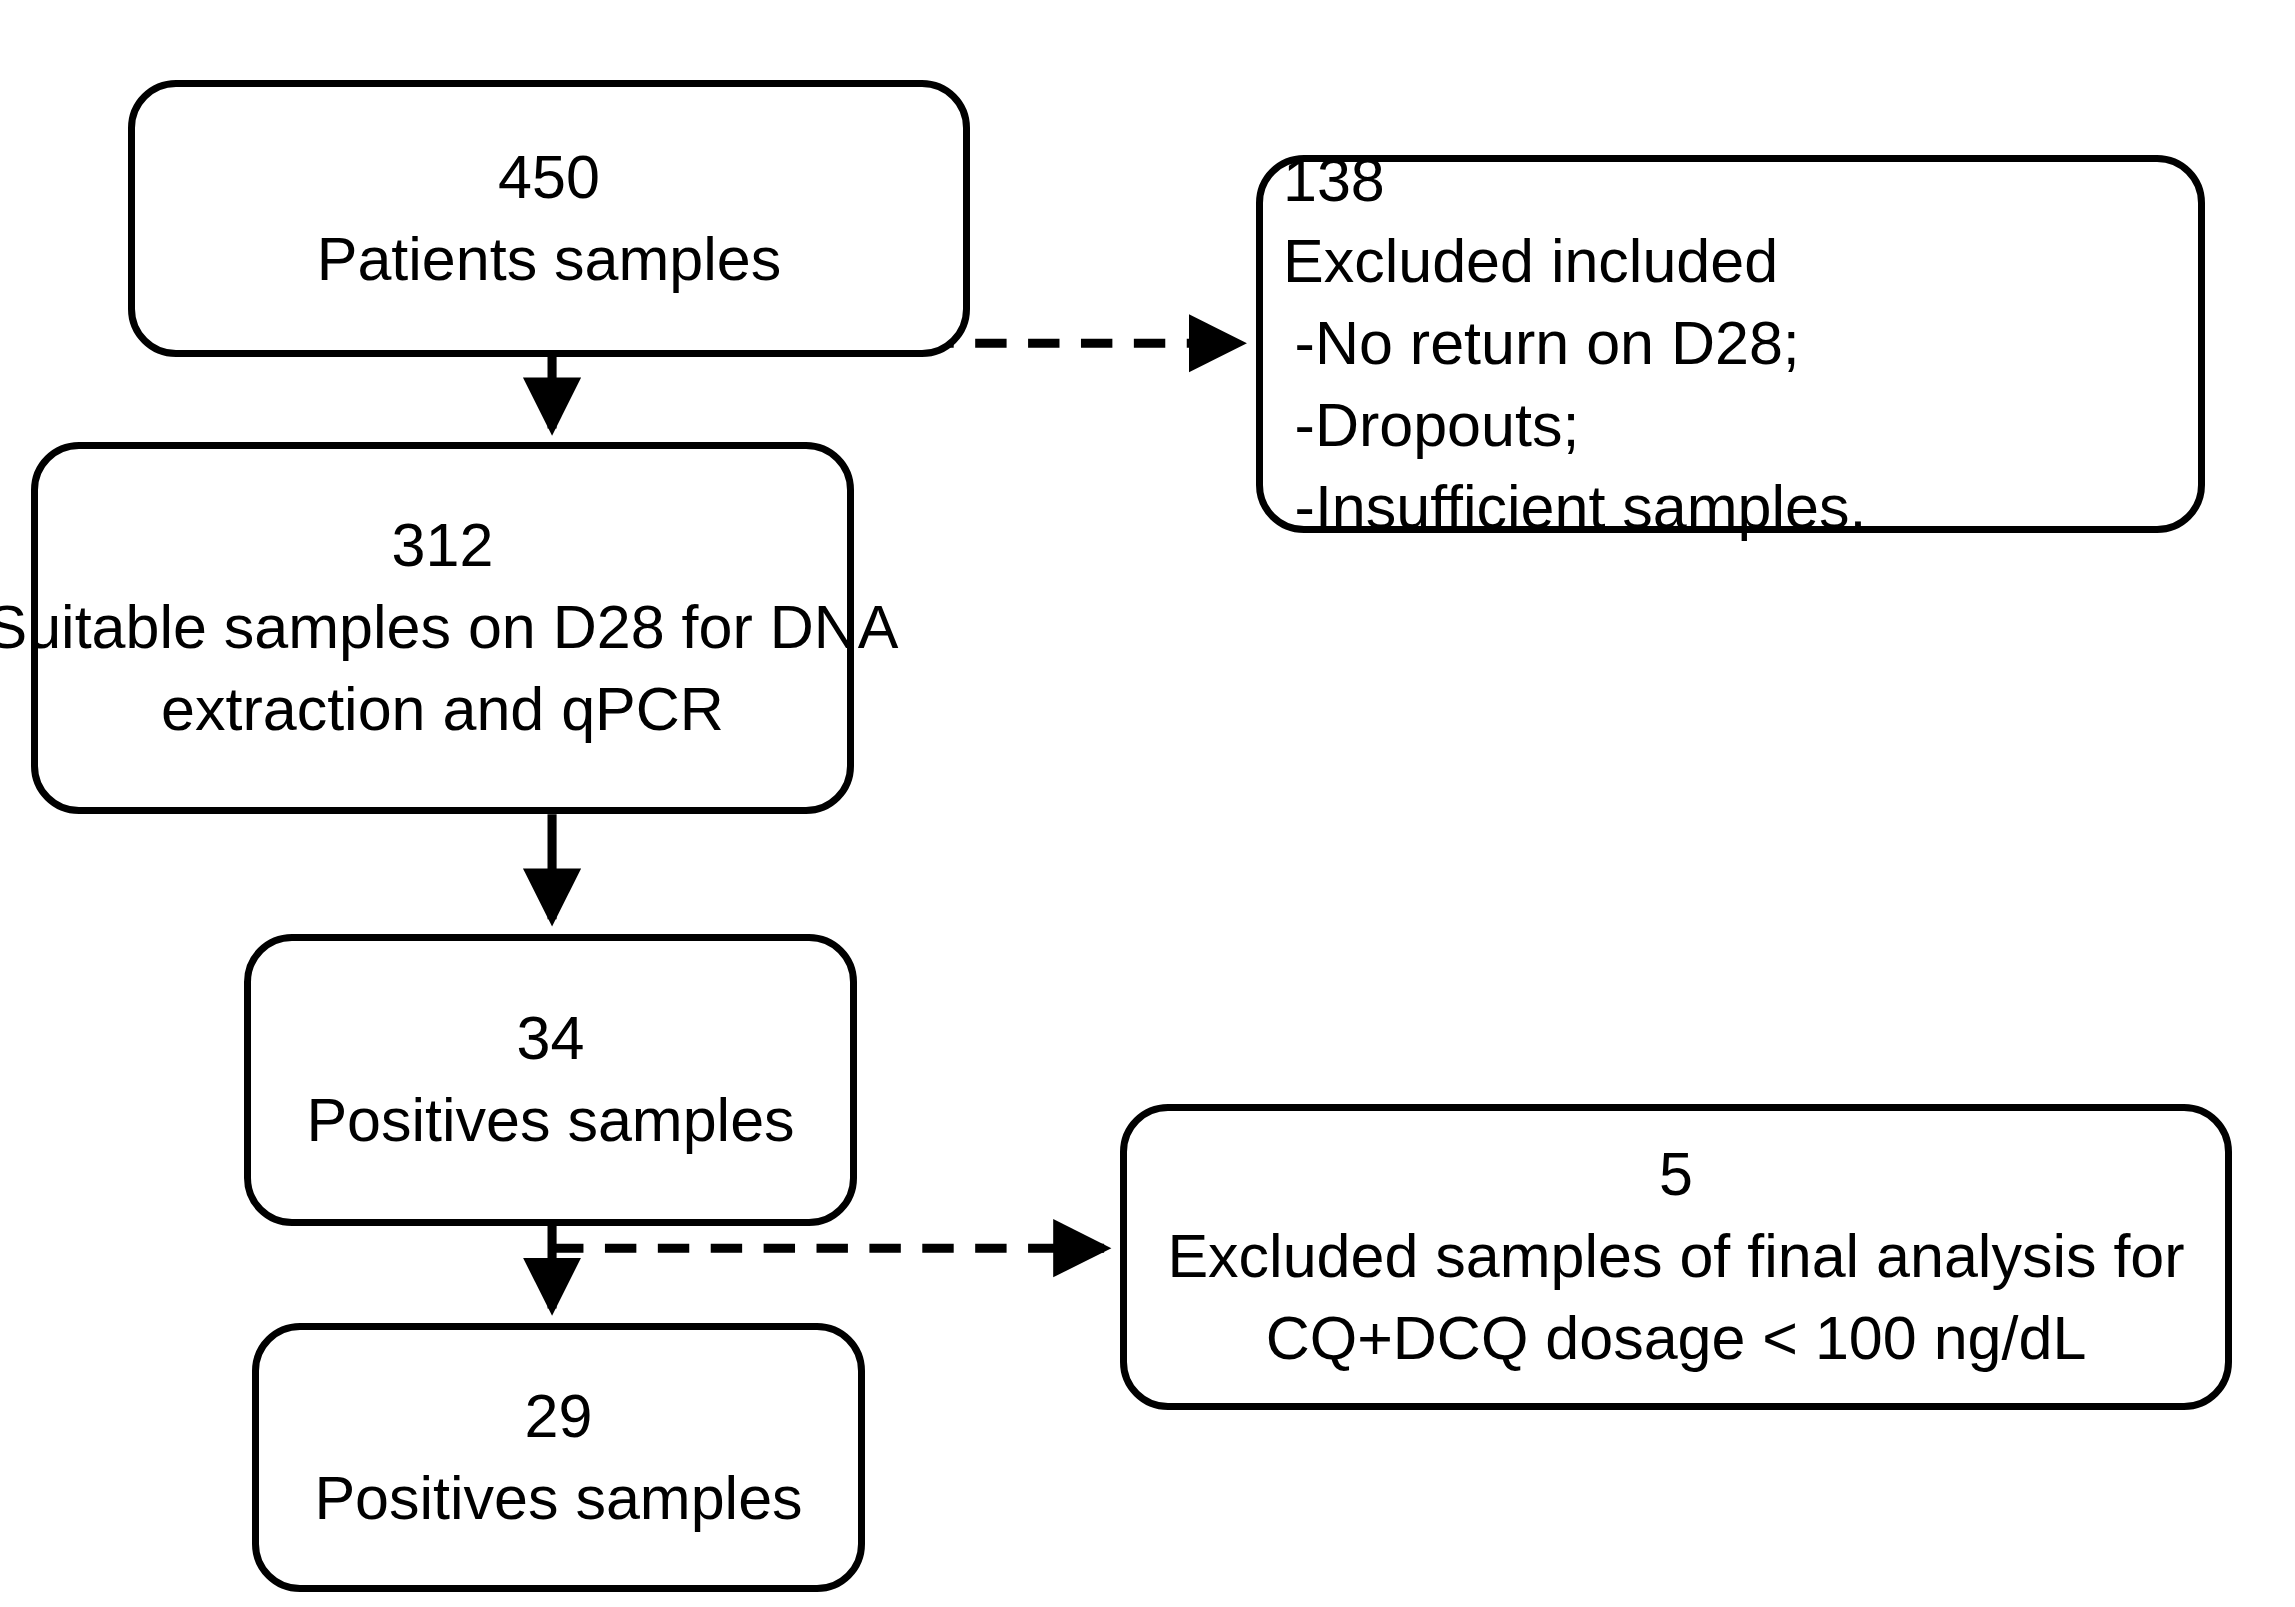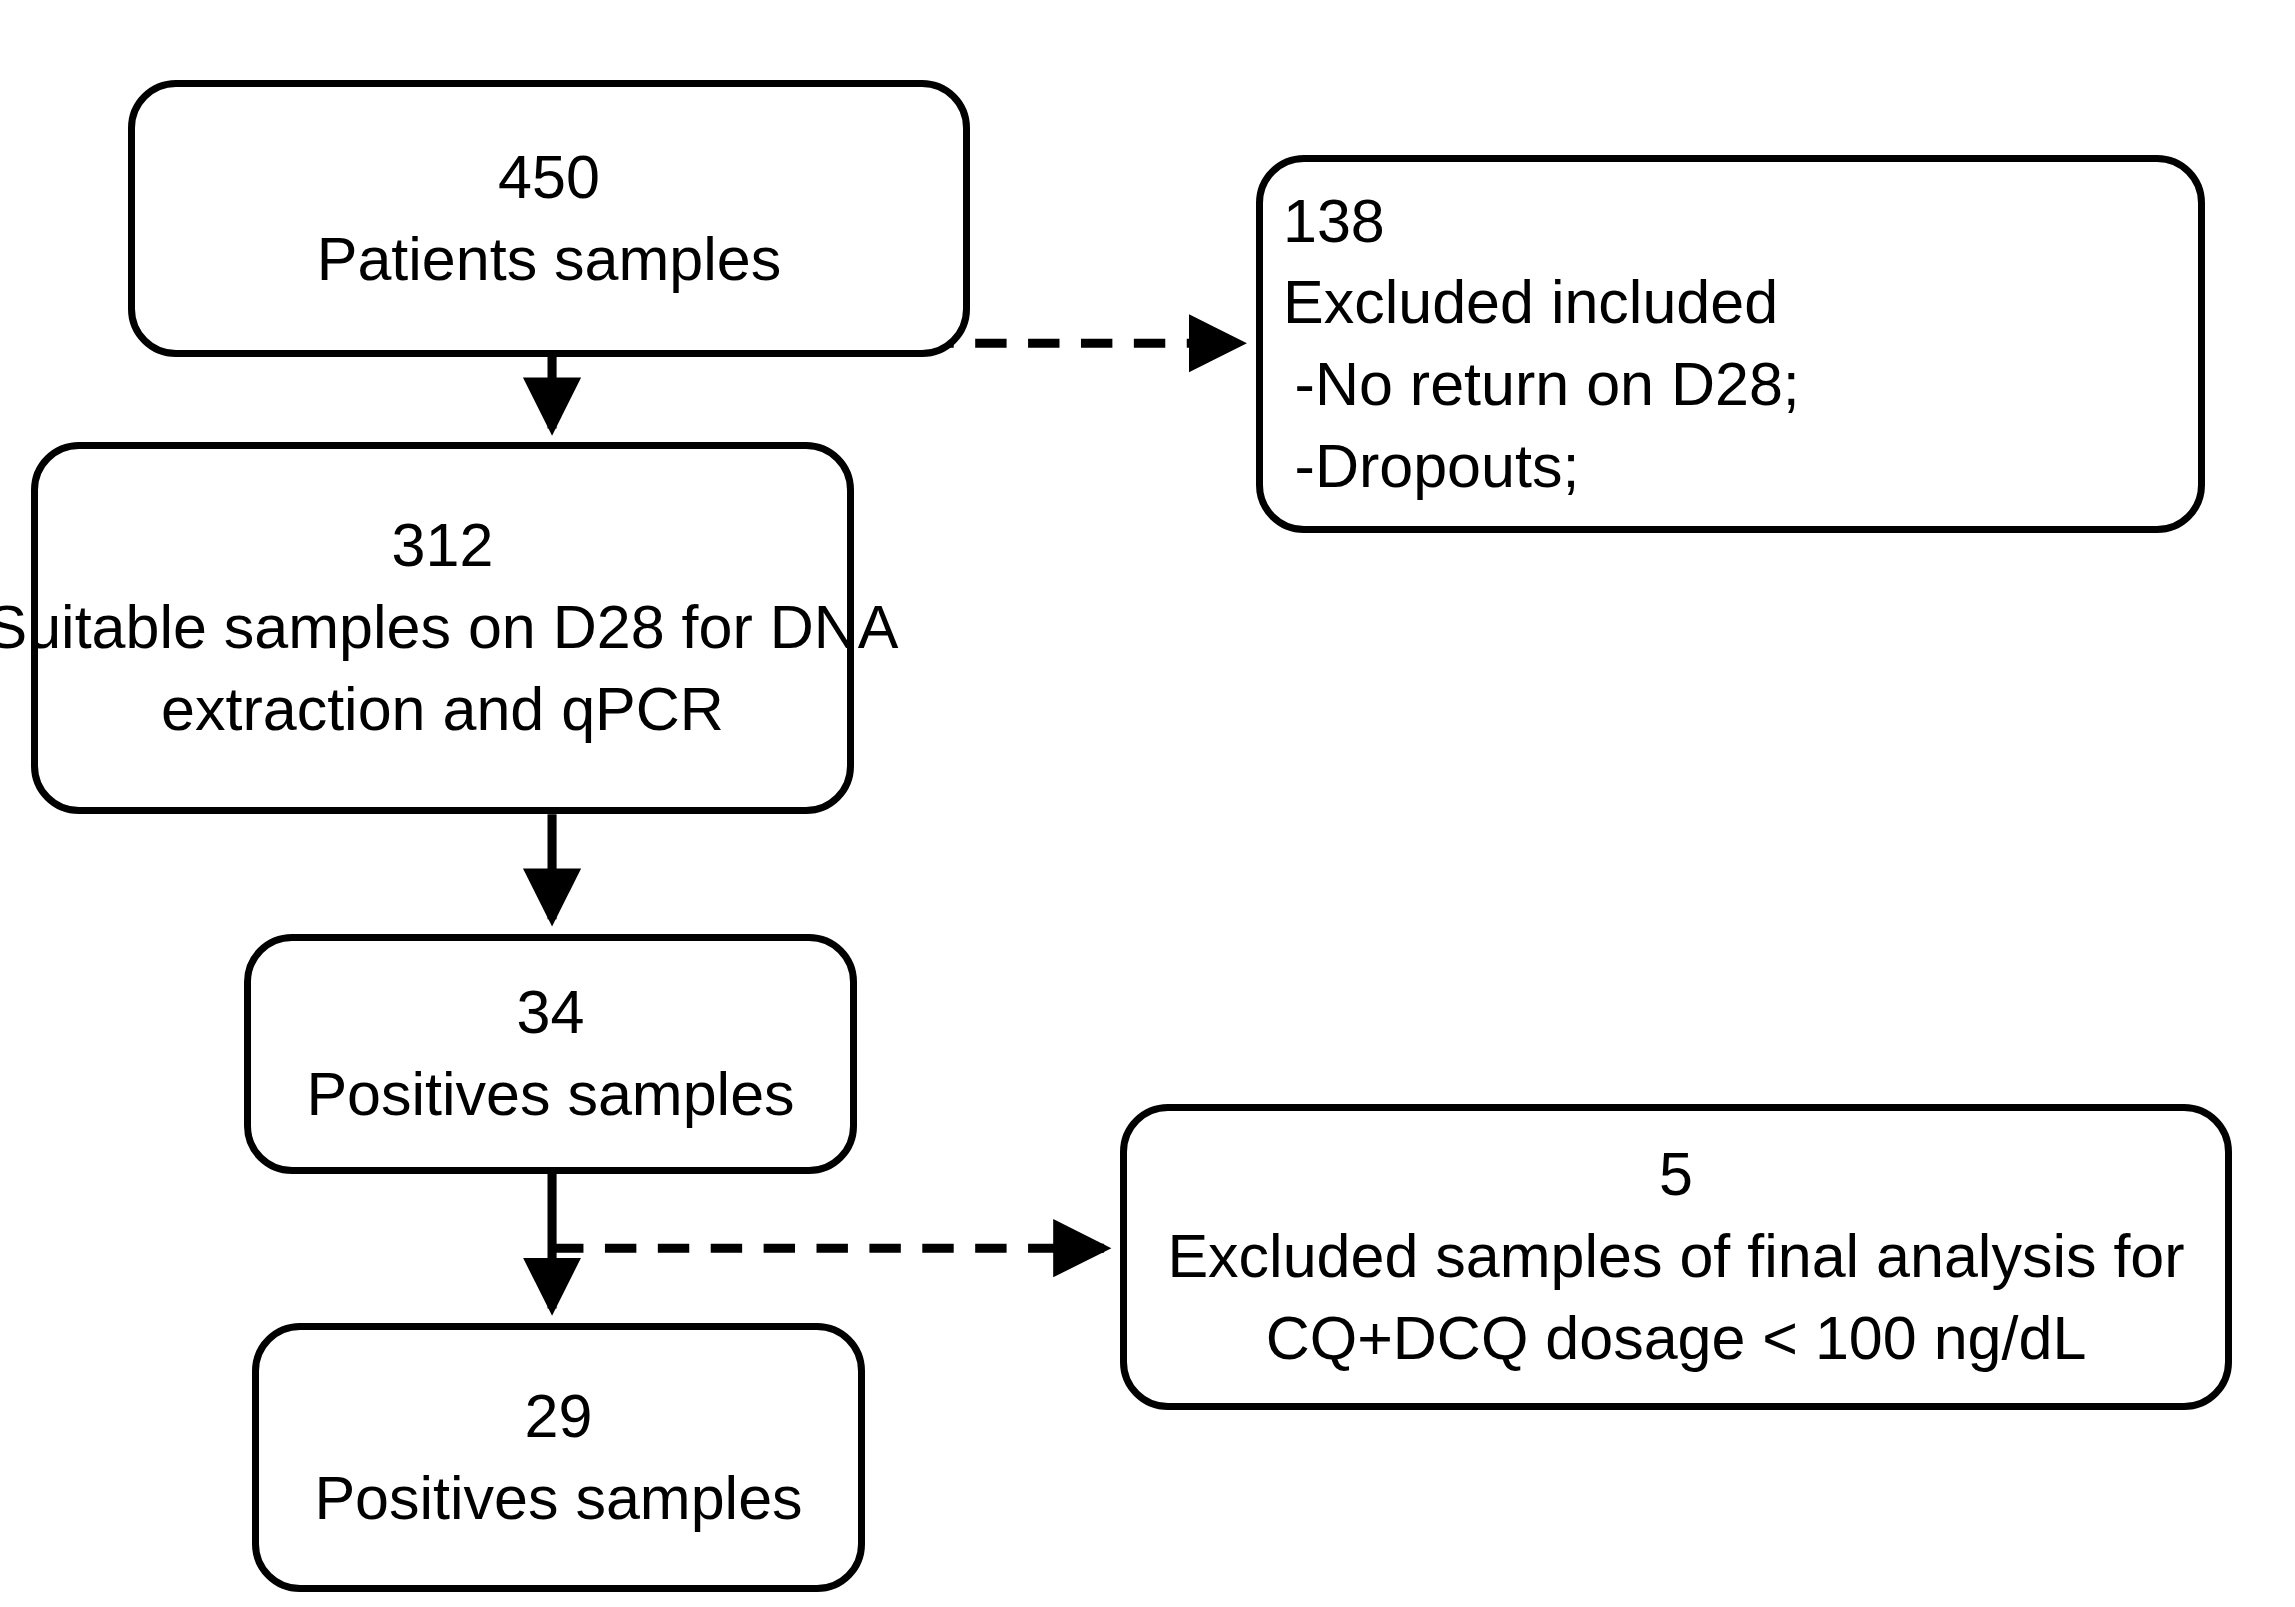--- a/index.html
+++ b/index.html
@@ -47,21 +47,21 @@
     text-align: left;
   }
   .node .line.bullet {
     text-align: left;
     padding-left: 11.6px;
   }
   
   #node-450   { left: 128px;  top: 36px;   width: 842px; height: 277px; margin-top: 44px; }
   #node-138   { left: 1256px; top: 155px;  width: 949px; height: 378px; }
   #node-312   { left: 31px;   top: 442px;  width: 823px; height: 372px; }
-  #node-34    { left: 244px;  top: 934px; width: 613px;  height: 240px; }
+  #node-34    { left: 244px;  top: 934px; width: 613px;  height: 292px; }
   #node-5     { left: 1120px; top: 1104px; width: 1112px; height: 306px; }
   #node-29    { left: 252px;  top: 1323px; width: 613px;  height: 269px; }
 
   
   .edge-layer {
     position: absolute;
     left: 0; top: 0;
     width: 2295px;
     height: 1608px;
     pointer-events: none;
@@ -106,20 +106,21 @@
   <div class="node" id="node-450">
     <span class="line">450</span>
     <span class="line">Patients samples</span>
   </div>
 
   <div class="node left-lines" id="node-138">
     <span class="line lead">138</span>
     <span class="line lead">Excluded included</span>
     <span class="line bullet">-No return on D28;</span>
     <span class="line bullet">-Dropouts;</span>
+    <span class="line bullet">-Insufficient samples.</span>
   </div>
 
   <div class="node" id="node-312">
     <span class="line">312</span>
     <span class="line">Suitable samples on D28 for DNA</span>
     <span class="line">extraction and qPCR</span>
   </div>
 
   <div class="node" id="node-34">
     <span class="line">34</span>

